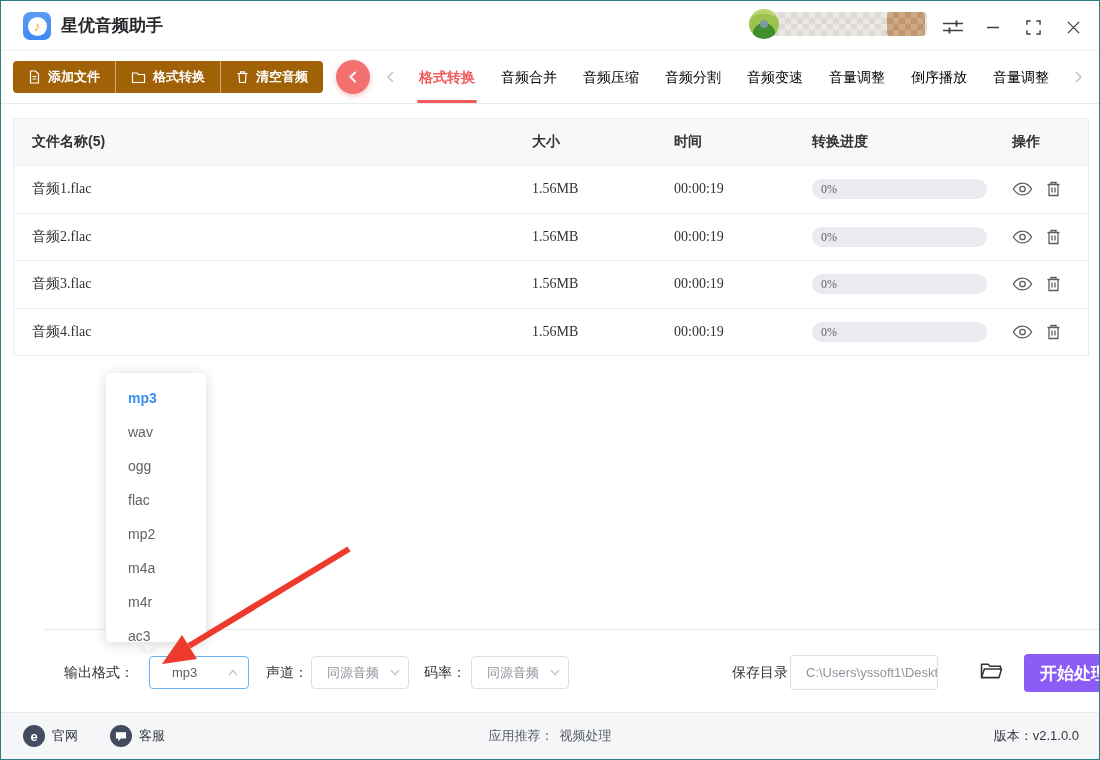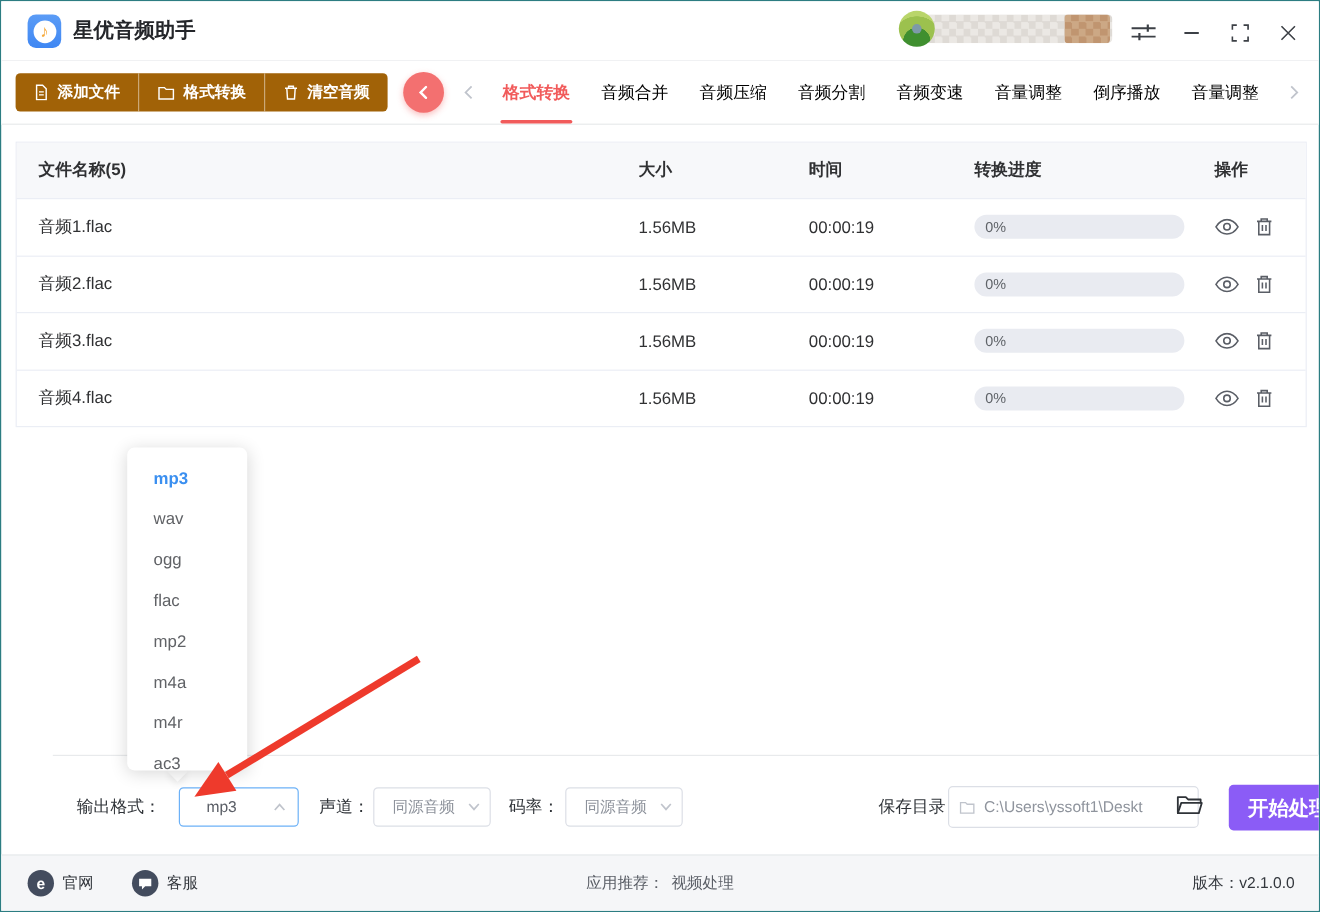--- a/index.html
+++ b/index.html
@@ -34,41 +34,41 @@
     display:flex; align-items:center; justify-content:center; cursor:pointer; box-shadow:0 2px 5px rgba(243,112,112,.45); }
   .chev { position:absolute; top:17px; width:18px; height:18px; display:flex; align-items:center; justify-content:center; cursor:pointer; }
   .tabs { position:absolute; left:405px; top:0; right:30px; height:52px; display:flex; }
   .tab { position:relative; line-height:52px; padding:0 13px; font-size:14px; color:#000000; cursor:pointer; white-space:nowrap; }
   .tab.active { color:#f15b5b; font-weight:bold; }
   .tab.active::after { content:""; position:absolute; left:11px; right:11px; bottom:0; height:3px; border-radius:2px; background:#f15b5b; }
   
   .table { position:absolute; left:12px; top:117px; width:1076px; border:1px solid #ebeef5; background:#fff; }
   .trow { display:grid; grid-template-columns:518px 142px 138px 200px 1fr; align-items:center; height:47.5px; font-size:14px; color:#303133; }
   .trow.head { height:46px; background:#f7f8fa; font-weight:bold; color:#303133; }
-  .trow + .trow { border-top:1px solid #ebeef5; }
+  .trow + .trow { border-top:1px solid #ebeef5;font-family:Liberation Serif, serif; }
   .cell-name { padding-left:18px; }
   .progress-pill { width:175px; height:20px; border-radius:10px; background:#e9ebf1; font-size:12px; color:#5f6368; line-height:20px; padding-left:9px; }
   .cell-actions { display:flex; align-items:center; gap:13px; }
   .icon-btn { display:flex; align-items:center; cursor:pointer; }
   
   .dropdown { position:absolute; left:105px; top:372px; width:100px; height:269px; background:#fff; border-radius:6px;
     box-shadow:0 2px 14px rgba(0,0,0,.16); padding-top:8px; overflow:hidden; z-index:6; }
   .dd-item { height:34px; line-height:34px; padding-left:22px; font-size:14px; color:#606266; cursor:pointer; }
   .dd-item.selected { color:#3a8ff0; font-weight:bold; }
   .dd-caret { position:absolute; left:141px; top:636px; width:12px; height:12px; background:#fff; transform:rotate(45deg);
     box-shadow:2px 2px 6px rgba(0,0,0,.08); z-index:5; }
   
   .arrow-overlay { position:absolute; left:0; top:0; width:1100px; height:760px; pointer-events:none; z-index:8; }
   
   .bottom-bar { position:absolute; left:0; top:628px; right:0; height:85px; background:#fff; border-top:1px solid #e8eaec;margin-left:43px; }
   .ctl-label { position:absolute; top:0; line-height:85px; font-size:14px; color:#2f3338; }
   .select-box { position:absolute; top:26px; height:33px; border:1px solid #dcdfe6; border-radius:4px; background:#fff;
     display:flex; align-items:center; font-size:13px; color:#8d929b; cursor:pointer; }
   .select-box.active { border-color:#6cb1f7; color:#5a5e66; }
-  .path-input { position:absolute; left:746px; top:25px; width:209px; height:35px; border:1px solid #dcdfe6; border-radius:4px;
+  .path-input { position:absolute; left:746px; top:25px; width:148px; height:35px; border:1px solid #dcdfe6; border-radius:4px;
     display:flex; align-items:center; gap:7px; padding:0 8px; font-size:13px; color:#8f949d; background:#fff; white-space:nowrap; overflow:hidden; }
   .start-btn { position:absolute; left:980px; top:24px; width:100px; height:38px; background:#8b5cf6; border:none; border-radius:4px;
     color:#fff; font-size:17px; font-weight:bold; cursor:pointer; font-family:inherit; }
   
   .footer { position:absolute; left:0; bottom:0; right:0; height:47px; background:#f5f6f8; border-top:1px solid #e6e9ec;
     display:flex; align-items:center; font-size:13px; color:#33373d; }
   .foot-link { display:flex; align-items:center; gap:7px; cursor:pointer; }
   .foot-circle { width:22px; height:22px; border-radius:50%; background:#434c5e; color:#fff; display:flex; align-items:center; justify-content:center; font-size:13px; font-weight:bold; }
   .foot-center { position:absolute; left:50%; transform:translateX(-50%); display:flex; gap:6px; color:#5a5e66; }
   .foot-version { position:absolute; right:20px; color:#33373d; }

